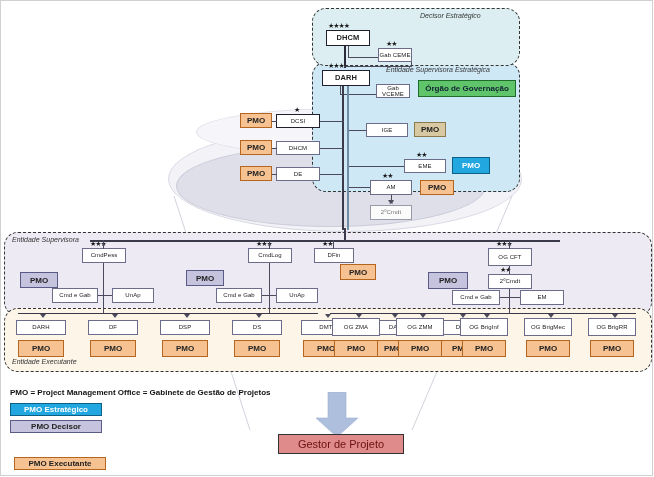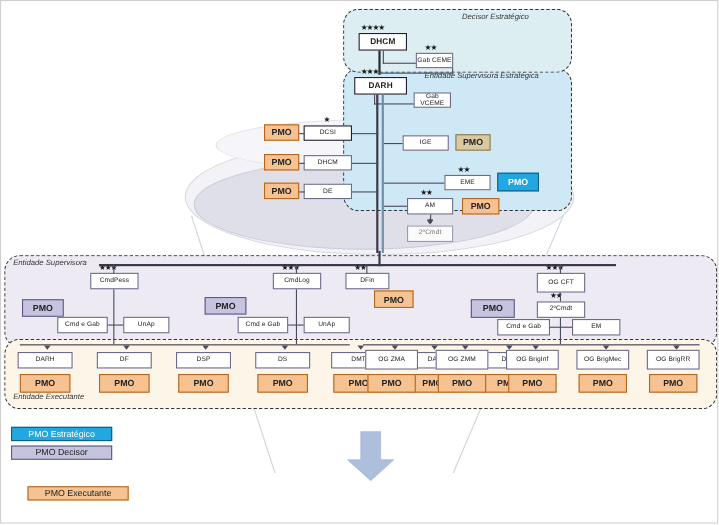--- a/index.html
+++ b/index.html
@@ -50,21 +50,21 @@
 
   
   #gov{position:absolute;left:418px;top:80px;width:96px;height:15px;background:#5fc46a;
        border:1.4px solid #1f6b2a;color:#123;font-size:8px;font-weight:bold;
        display:flex;align-items:center;justify-content:center;}
 
   
   #legend{position:absolute;left:10px;top:388px;}
   #legend h4{margin:0 0 4px 0;font-size:10px;font-weight:bold;color:#111;}
   #legend .defn{font-size:8px;font-weight:bold;color:#111;margin-bottom:6px;}
-  .legend-chip{width:92px;height:13px;margin-bottom:4px;font-size:8px;font-weight:normal;
+  .legend-chip{width:92px;height:13px;margin-bottom:4px;font-size:8px;font-weight:bold;
                display:flex;align-items:center;justify-content:center;box-sizing:border-box;}
 
   
   #bigarrow{position:absolute;left:315px;top:392px;width:44px;height:46px;}
   #gestor{position:absolute;left:278px;top:434px;width:124px;height:18px;background:#e08b8b;
           border:1.6px solid #333;display:flex;align-items:center;justify-content:center;
           font-size:11px;color:#6b1111;}
   .outer-frame{position:absolute;left:0;top:0;width:653px;height:476px;border:1px solid #d0d0d0;
                box-sizing:border-box;pointer-events:none;}
 </style>
@@ -104,20 +104,21 @@
   <div class="ln lnh" style="left:344px;top:66px;width:68px;"></div>
   <div class="ln lnv" style="left:411px;top:62px;height:5px;"></div>
 
   <div class="stars" style="left:328px;top:62px;">★★★</div>
   <div class="node dark big" style="left:322px;top:70px;width:48px;height:16px;">DARH</div>
 
   <div class="node" style="left:376px;top:84px;width:34px;height:14px;">Gab VCEME</div>
   <div class="ln lnv" style="left:340px;top:86px;height:9px;"></div>
   <div class="ln lnh" style="left:340px;top:94px;width:36px;"></div>
 
+  <div id="gov">Órgão de Governação</div>
 
   <div class="trunk" style="left:342px;top:86px;width:2px;height:144px;"></div>
   <div class="trunk" style="left:347px;top:86px;width:2px;height:144px;background:#6f8fa8;"></div>
 
   <div class="stars" style="left:294px;top:106px;">★</div>
   <div class="node dark" style="left:276px;top:114px;width:44px;height:14px;">DCSI</div>
   <div class="pmo exec" style="left:240px;top:113px;width:32px;height:15px;">PMO</div>
   <div class="ln lnh" style="left:320px;top:121px;width:24px;"></div>
   <div class="ln lnh" style="left:272px;top:121px;width:5px;"></div>
 
@@ -238,23 +239,25 @@
     <div class="arrow-down" style="left:548px;top:314px;"></div>
     <div class="node" style="left:524px;top:318px;width:48px;height:18px;">OG BrigMec</div>
     <div class="pmo exec" style="left:526px;top:340px;width:44px;height:17px;">PMO</div>
 
     <div class="arrow-down" style="left:612px;top:314px;"></div>
     <div class="node" style="left:588px;top:318px;width:48px;height:18px;">OG BrigRR</div>
     <div class="pmo exec" style="left:590px;top:340px;width:44px;height:17px;">PMO</div>
   </div>
 
   <div id="legend">
+    <div class="defn">PMO = Project Management Office = Gabinete de Gestão de Projetos</div>
     <div class="legend-chip pmo est" style="position:relative;left:0;top:0;">PMO Estratégico</div>
     <div class="legend-chip pmo set" style="position:relative;left:0;top:0;">PMO Decisor</div>
-    <div class="legend-chip pmo exec" style="position:relative;left:15px;top:0;margin-top:24px;">PMO Executante</div>
+    <div class="legend-chip pmo exec" style="position:relative;left:4px;top:0;margin-top:24px;">PMO Executante</div>
   </div>
 
   <svg id="bigarrow" viewBox="0 0 44 46">
     <polygon points="13,0 31,0 31,26 43,26 22,45 1,26 13,26" fill="#aebedd" stroke="#9db0d2" stroke-width="0.6"></polygon>
   </svg>
+  <div id="gestor">Gestor de Projeto</div>
 
   <div class="outer-frame"></div>
 </div>
 
 </body></html>

